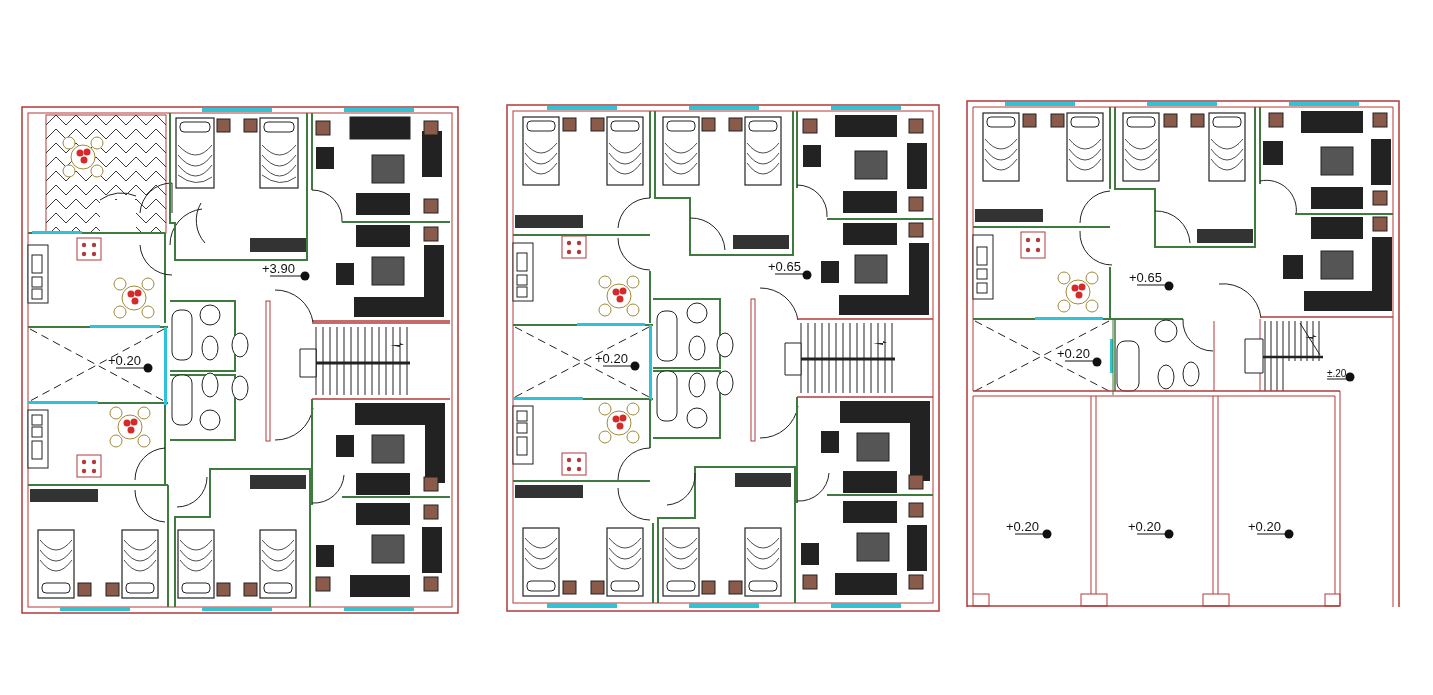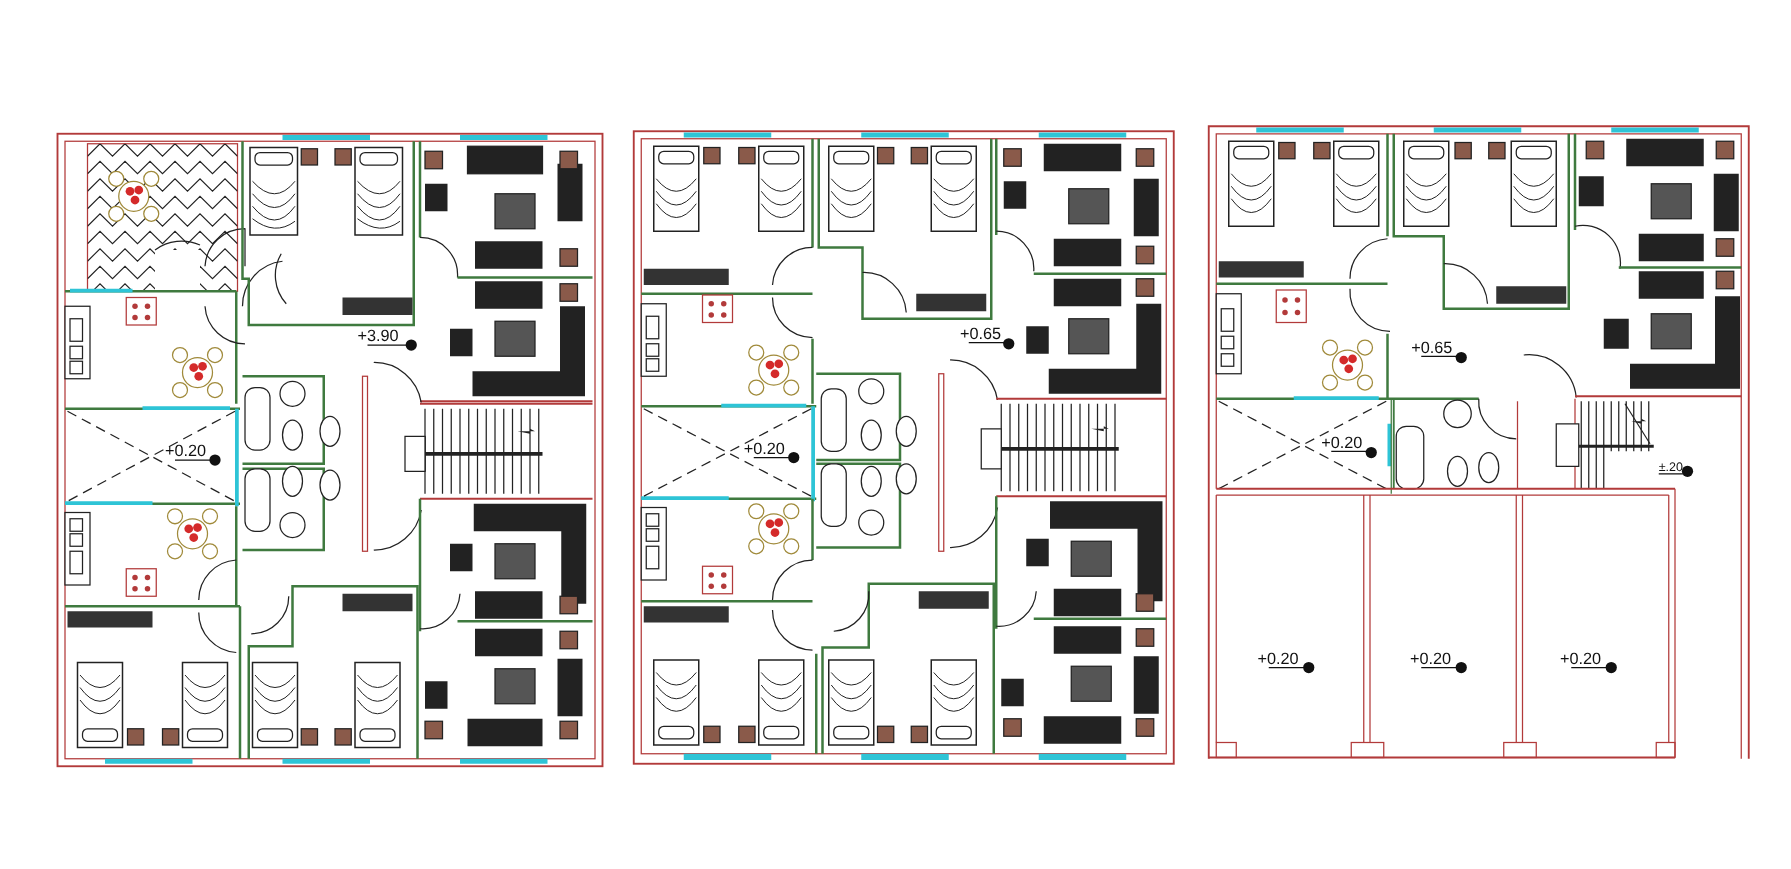--- a/index.html
+++ b/index.html
@@ -5,21 +5,21 @@
   html, body { margin:0; padding:0; background:#ffffff; }
   body { width:1433px; height:695px; position:relative; overflow:hidden; font-family:"Liberation Sans", sans-serif; }
   .plan { position:absolute; }
   svg { display:block; }
   .lvl { font-family:"Liberation Sans", sans-serif; font-size:13px; fill:#111; }
   .lvl-small { font-size:10px; }
 </style>
 </head>
 <body>
 
-<div class="plan" style="left:44px;top:105px;">
+<div class="plan" style="left:20px;top:105px;">
 <svg width="445" height="512" viewBox="0 0 445 512">
 
   <rect x="2" y="2" width="436" height="506" fill="none" stroke="#b23a3a" stroke-width="1.5"></rect>
   <rect x="8" y="8" width="424" height="494" fill="none" stroke="#b23a3a" stroke-width="1"></rect>
 
   <rect x="182" y="3" width="70" height="4" fill="#2ec4d6"></rect>
   <rect x="324" y="3" width="70" height="4" fill="#2ec4d6"></rect>
 
   <rect x="40" y="502" width="70" height="4" fill="#2ec4d6"></rect>
   <rect x="182" y="502" width="70" height="4" fill="#2ec4d6"></rect>

